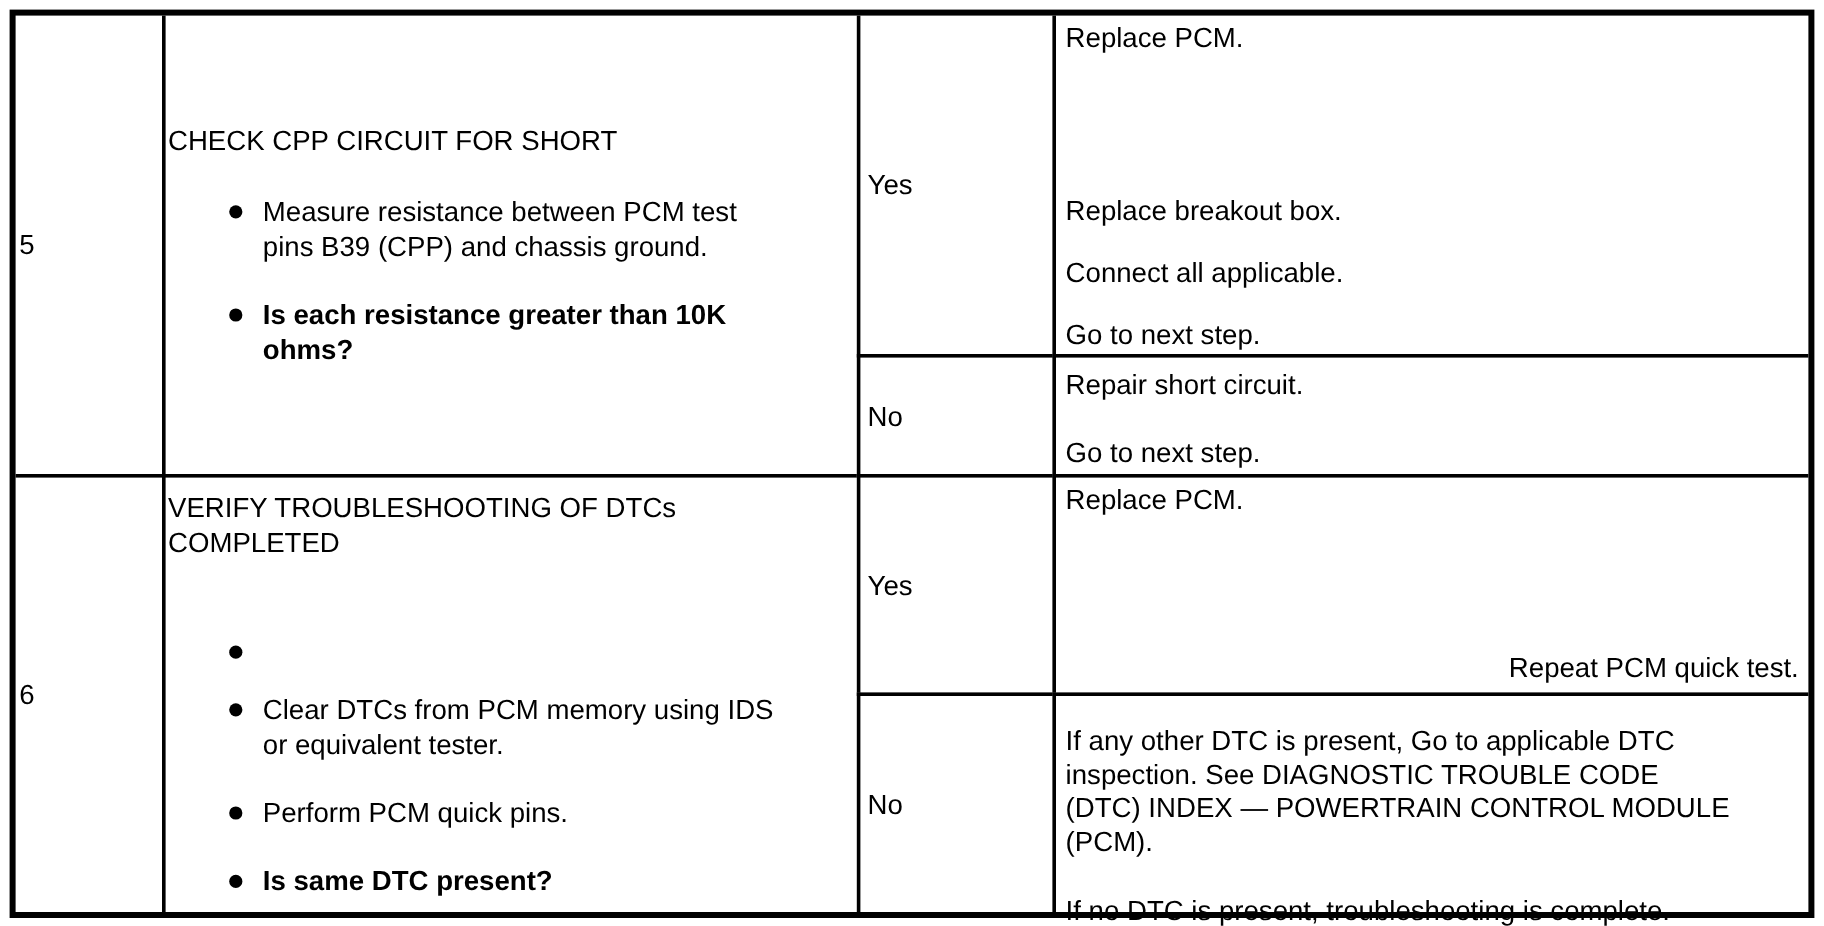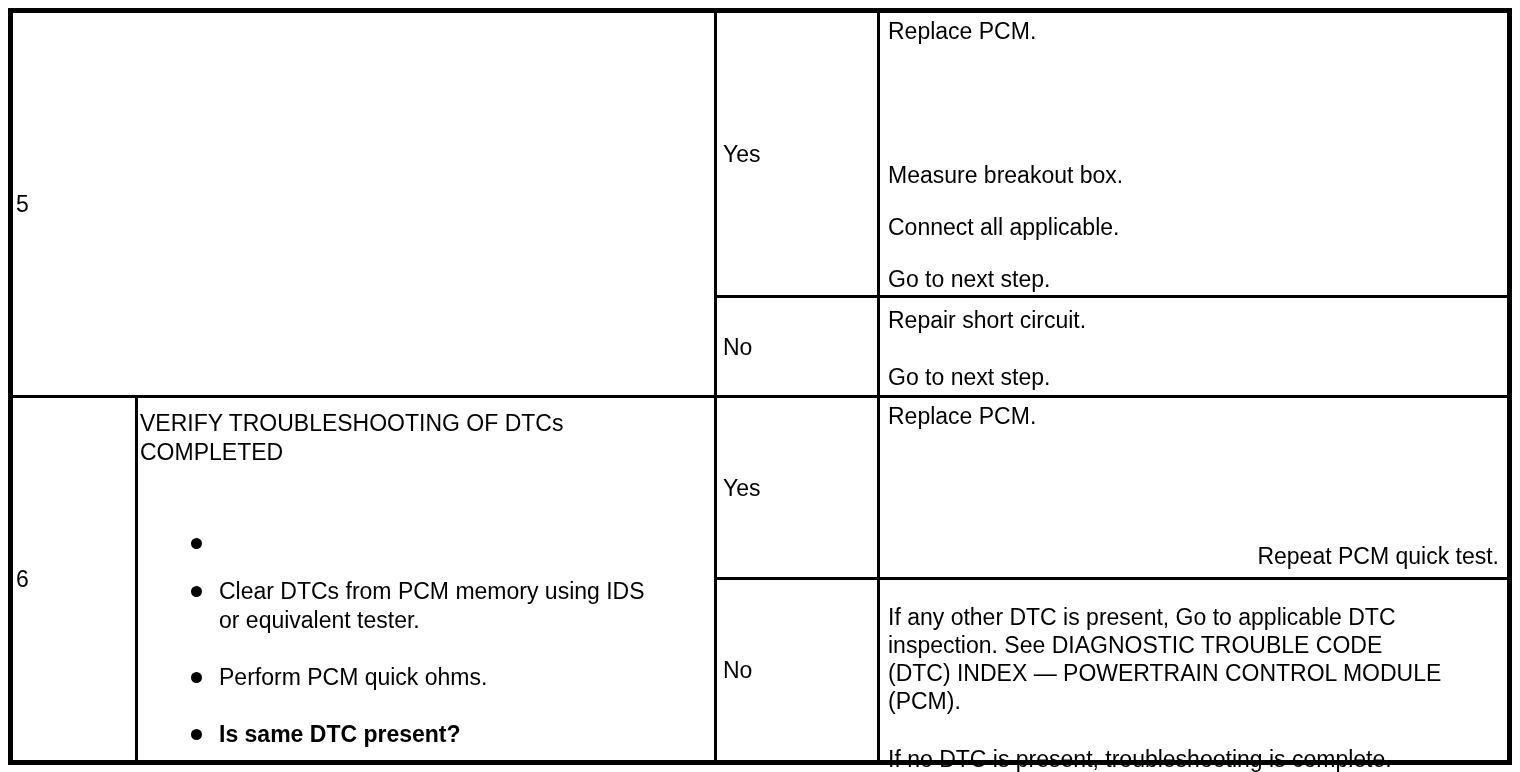--- a/index.html
+++ b/index.html
@@ -69,27 +69,42 @@
 </head>
 <body>
 
 <div class="page">
   <div class="tbl">
 
     <div class="cell step5 step-cell">
       <span>5</span>
     </div>
 
+    <div class="cell act5 bl action-cell">
+      <p class="action-title">CHECK CPP CIRCUIT FOR SHORT</p>
+      <ul class="blist">
+        <li>
+          <span class="dot"></span>
+          <span class="li-text">Measure resistance between PCM test
+pins B39 (CPP) and chassis ground.</span>
+        </li>
+        <li>
+          <span class="dot"></span>
+          <span class="li-text bold">Is each resistance greater than 10K
+ohms?</span>
+        </li>
+      </ul>
+    </div>
 
     <div class="cell y5l bl label-cell">
       <span>Yes</span>
     </div>
     <div class="cell y5r bl res-cell">
       <p>Replace PCM.</p>
-      <p class="g116">Measure breakout box.</p>
+      <p class="g116">Replace breakout box.</p>
       <p class="g24">Connect all applicable.</p>
       <p class="g24">Go to next step.</p>
     </div>
 
     <div class="cell n5l bl bt label-cell">
       <span>No</span>
     </div>
     <div class="cell n5r bl bt res-cell pt8">
       <p>Repair short circuit.</p>
       <p class="g29">Go to next step.</p>
@@ -106,21 +121,21 @@
         <li>
           <span class="dot"></span>
         </li>
         <li>
           <span class="dot"></span>
           <span class="li-text">Clear DTCs from PCM memory using IDS
 or equivalent tester.</span>
         </li>
         <li>
           <span class="dot"></span>
-          <span class="li-text">Perform PCM quick ohms.</span>
+          <span class="li-text">Perform PCM quick pins.</span>
         </li>
         <li>
           <span class="dot"></span>
           <span class="li-text bold">Is same DTC present?</span>
         </li>
       </ul>
     </div>
 
     <div class="cell y6l bl bt label-cell">
       <span>Yes</span>

